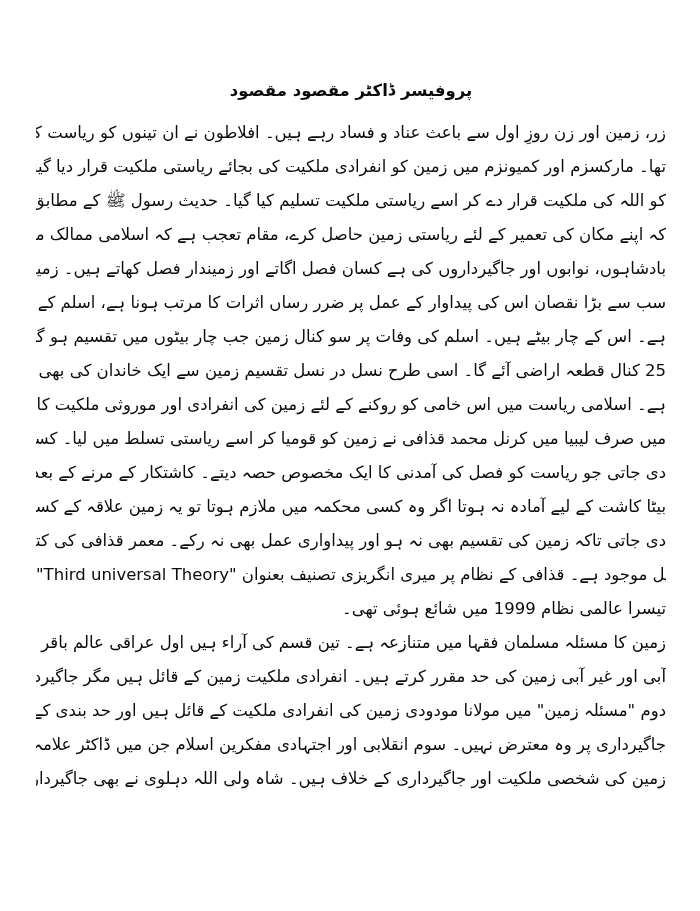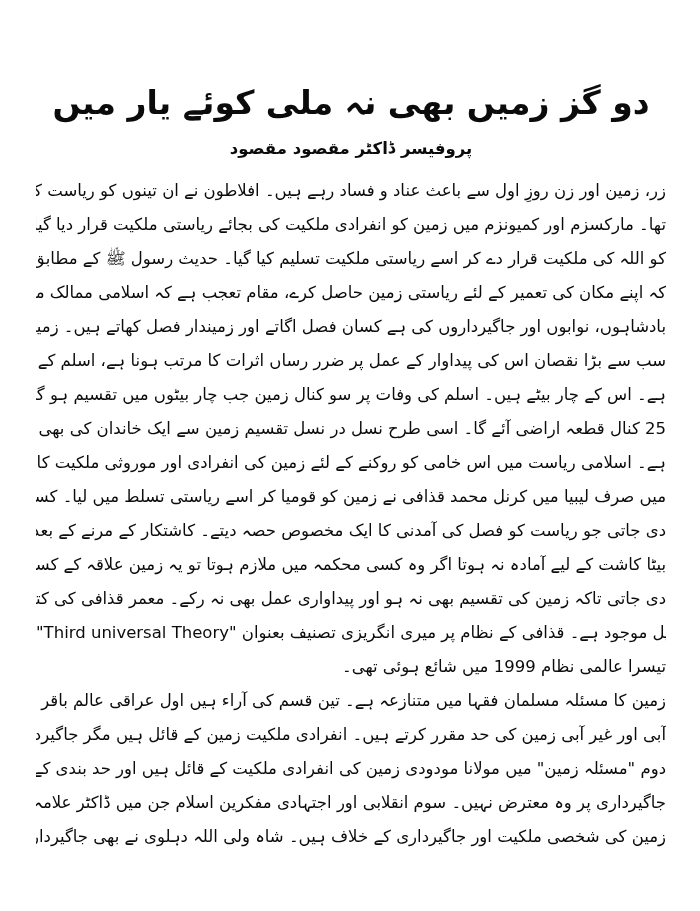--- a/index.html
+++ b/index.html
@@ -54,21 +54,20 @@
   .line.last {
     text-align-last: right;
     text-align: center;
   }
 </style>
 </head>
 <body>
 
 <div class="page">
 
-  <h1 class="doc-title">دو گز زمیں بھی نہ ملی کوئے یار میں</h1>
 
   <div class="byline">پروفیسر ڈاکٹر مقصود مقصود</div>
 
   <div class="para">
     <div class="line">زر، زمین اور زن روزِ اول سے باعث عناد و فساد رہے ہیں۔ افلاطون نے ان تینوں کو ریاست کی ملکیت قرار دیا</div>
     <div class="line">تھا۔ مارکسزم اور کمیونزم میں زمین کو انفرادی ملکیت کی بجائے ریاستی ملکیت قرار دیا گیا۔ قرآن مجید میں بھی زمین</div>
     <div class="line">کو اللہ کی ملکیت قرار دے کر اسے ریاستی ملکیت تسلیم کیا گیا۔ حدیث رسول ﷺ کے مطابق ہر شخص کا یہ حق ہے</div>
     <div class="line">کہ اپنے مکان کی تعمیر کے لئے ریاستی زمین حاصل کرے، مقام تعجب ہے کہ اسلامی ممالک میں زمین کی ملکیت</div>
     <div class="line">بادشاہوں، نوابوں اور جاگیرداروں کی ہے کسان فصل اگاتے اور زمیندار فصل کھاتے ہیں۔ زمین کی وراثتی تقسیم کا</div>
     <div class="line">سب سے بڑا نقصان اس کی پیداوار کے عمل پر ضرر رساں اثرات کا مرتب ہونا ہے، اسلم کے پاس سو کنال زمین</div>

